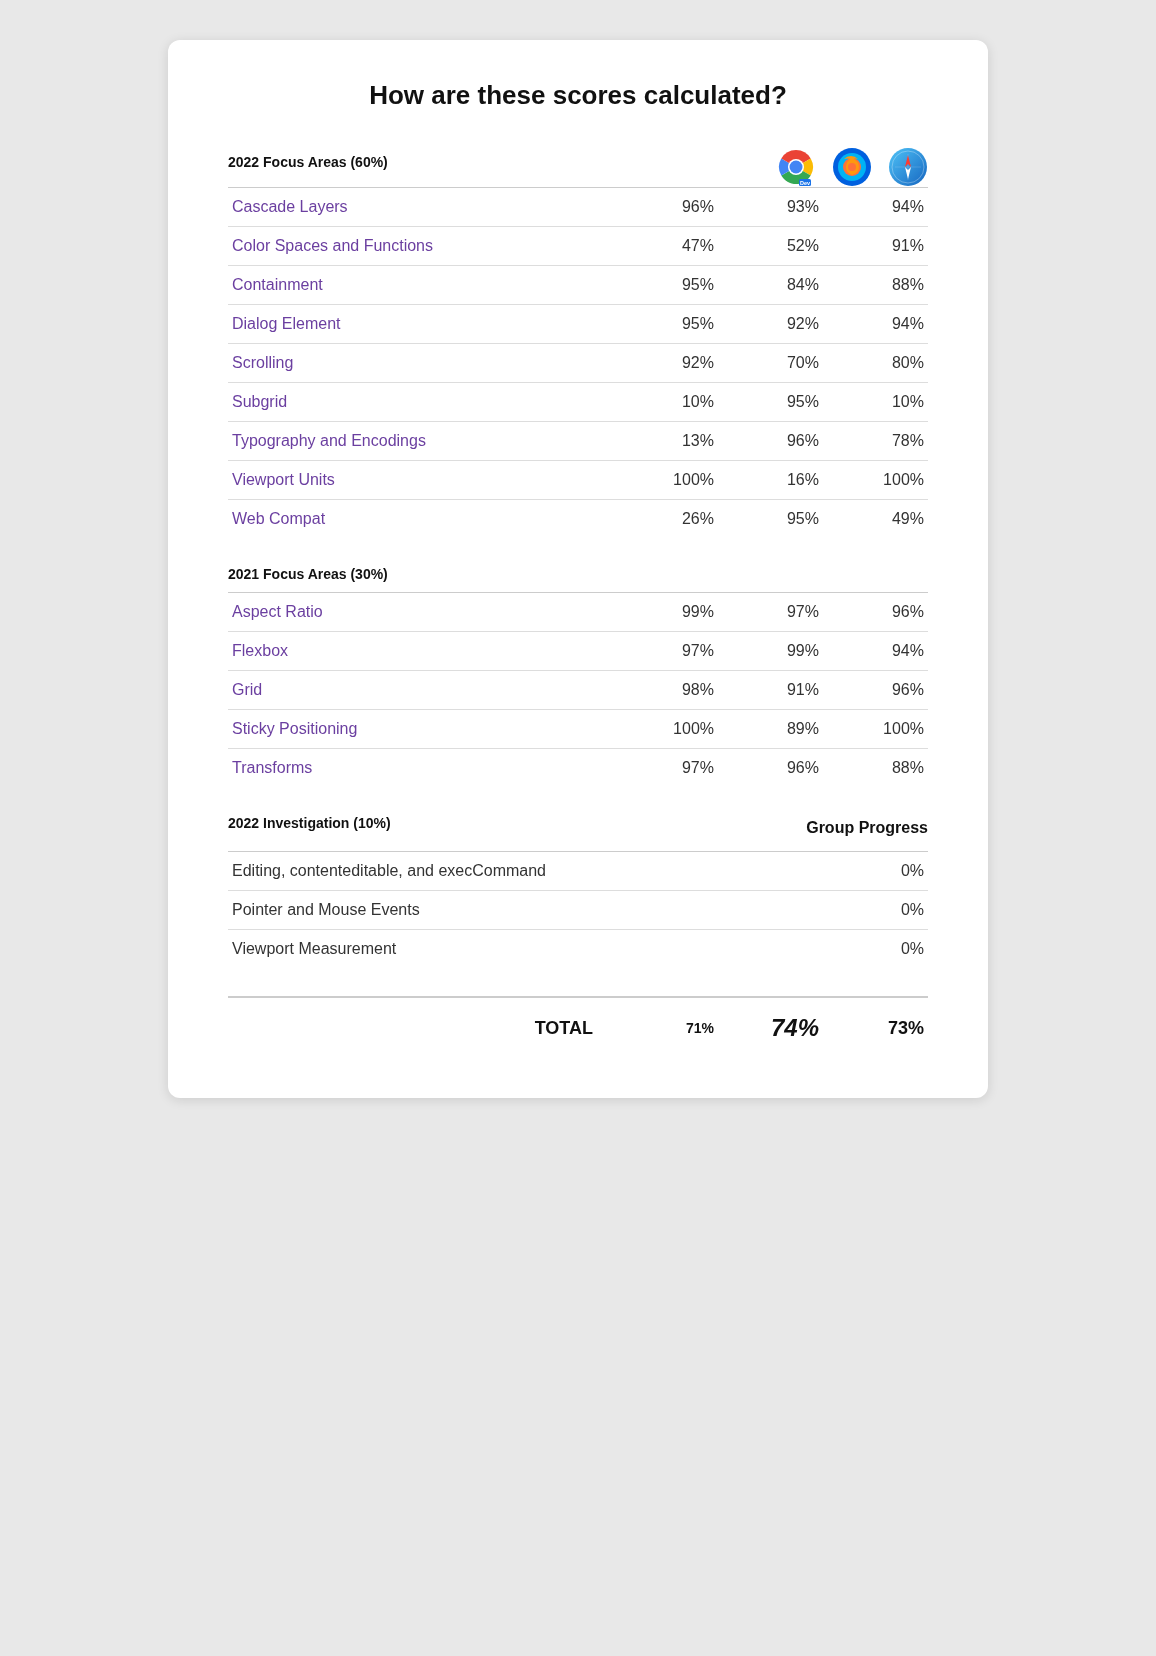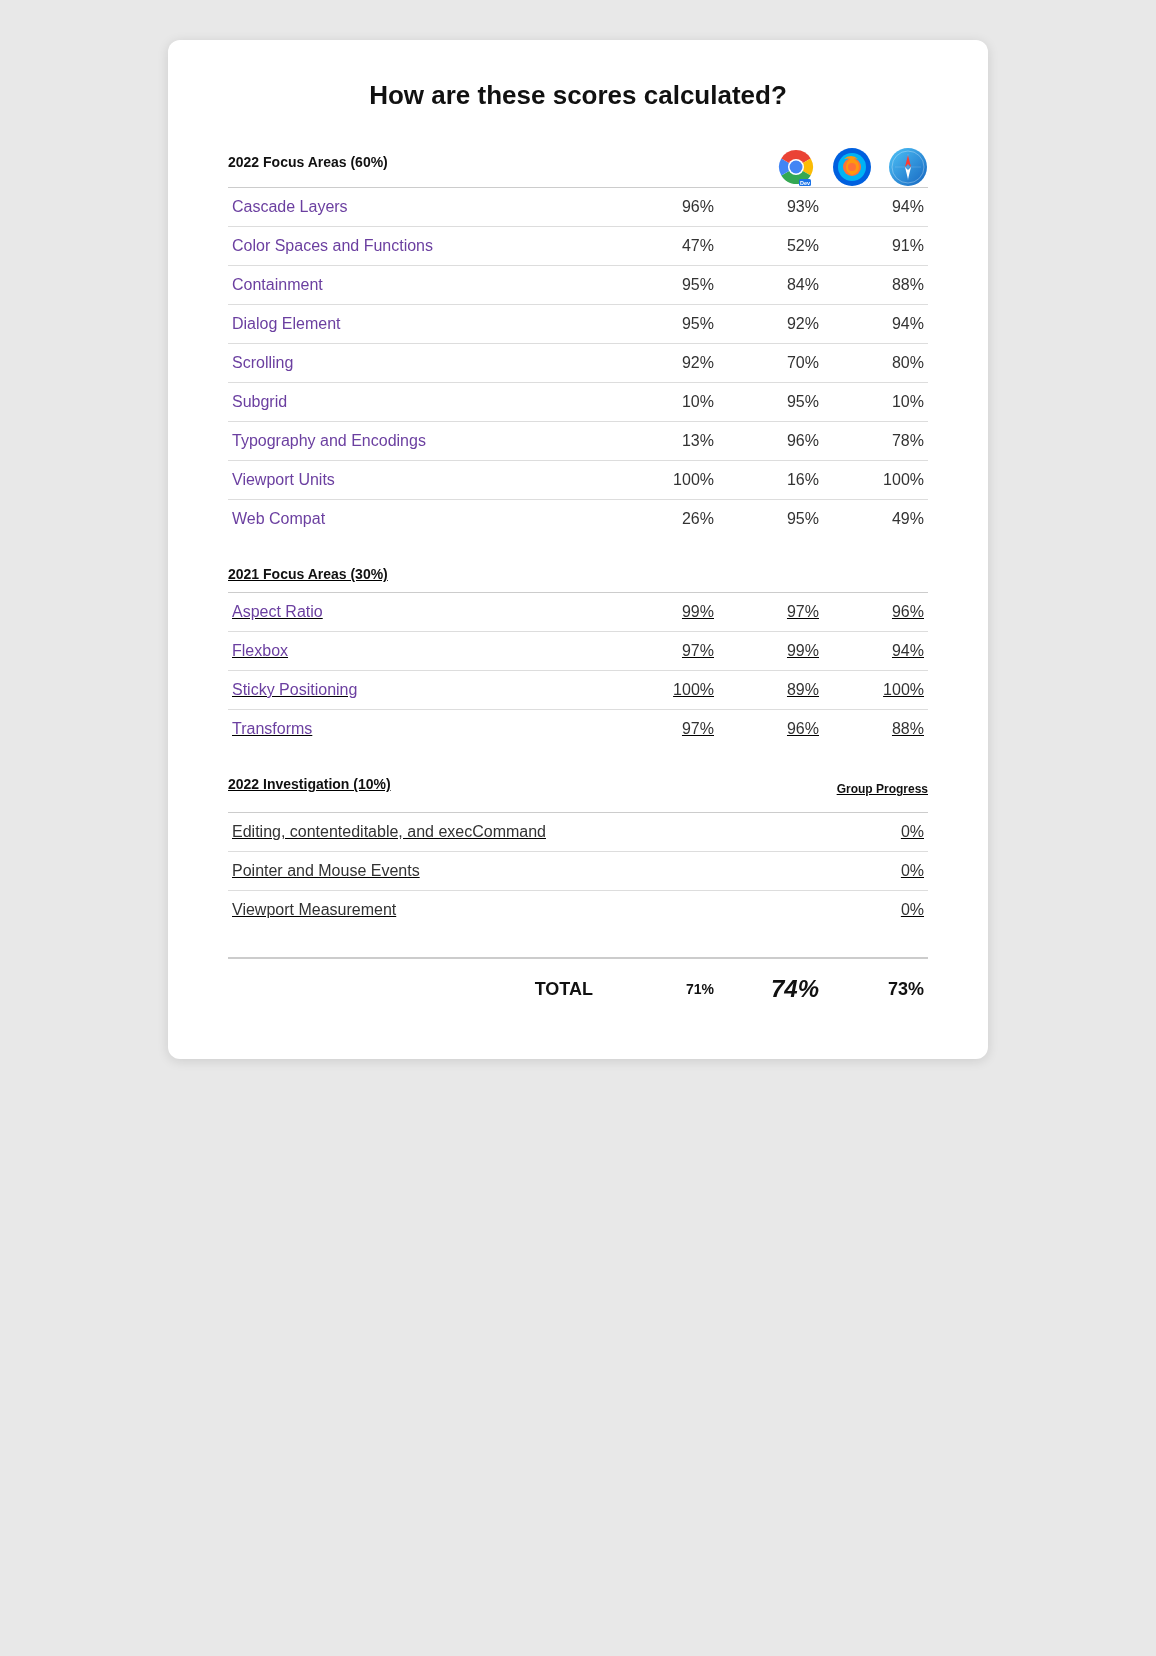--- a/index.html
+++ b/index.html
@@ -74,33 +74,32 @@
     .data-table tr:first-child {
       border-top: none;
     }
     .section-divider {
       border: none;
       border-top: 1px solid #ccc;
       margin: 0;
     }
     .section-gap {
       margin-bottom: 28px;
-      text-decoration: underline;
     }
     .section-gap-sm {
       margin-bottom: 12px;
     }
     .investigation-header-row {
       display: flex;
       justify-content: space-between;
       align-items: center;
       padding-bottom: 10px;
     }
     .group-progress-label {
-      font-size: 12px;
+      font-size: 16px;
       font-weight: 700;
       color: #111;
     }
     .total-row td {
       font-size: 18px;
       font-weight: 700;
       padding: 16px 4px 6px 4px;
     }
     .total-row td.total-label {
       text-align: right;
@@ -250,20 +249,26 @@
       <td class="val">97%</td>
       <td class="val">96%</td>
     </tr>
           <tr>
       <td class="label">Flexbox</td>
       <td class="val">97%</td>
       <td class="val">99%</td>
       <td class="val">94%</td>
     </tr>
           <tr>
+      <td class="label">Grid</td>
+      <td class="val">98%</td>
+      <td class="val">91%</td>
+      <td class="val">96%</td>
+    </tr>
+          <tr>
       <td class="label">Sticky Positioning</td>
       <td class="val">100%</td>
       <td class="val">89%</td>
       <td class="val">100%</td>
     </tr>
           <tr>
       <td class="label">Transforms</td>
       <td class="val">97%</td>
       <td class="val">96%</td>
       <td class="val">88%</td>

